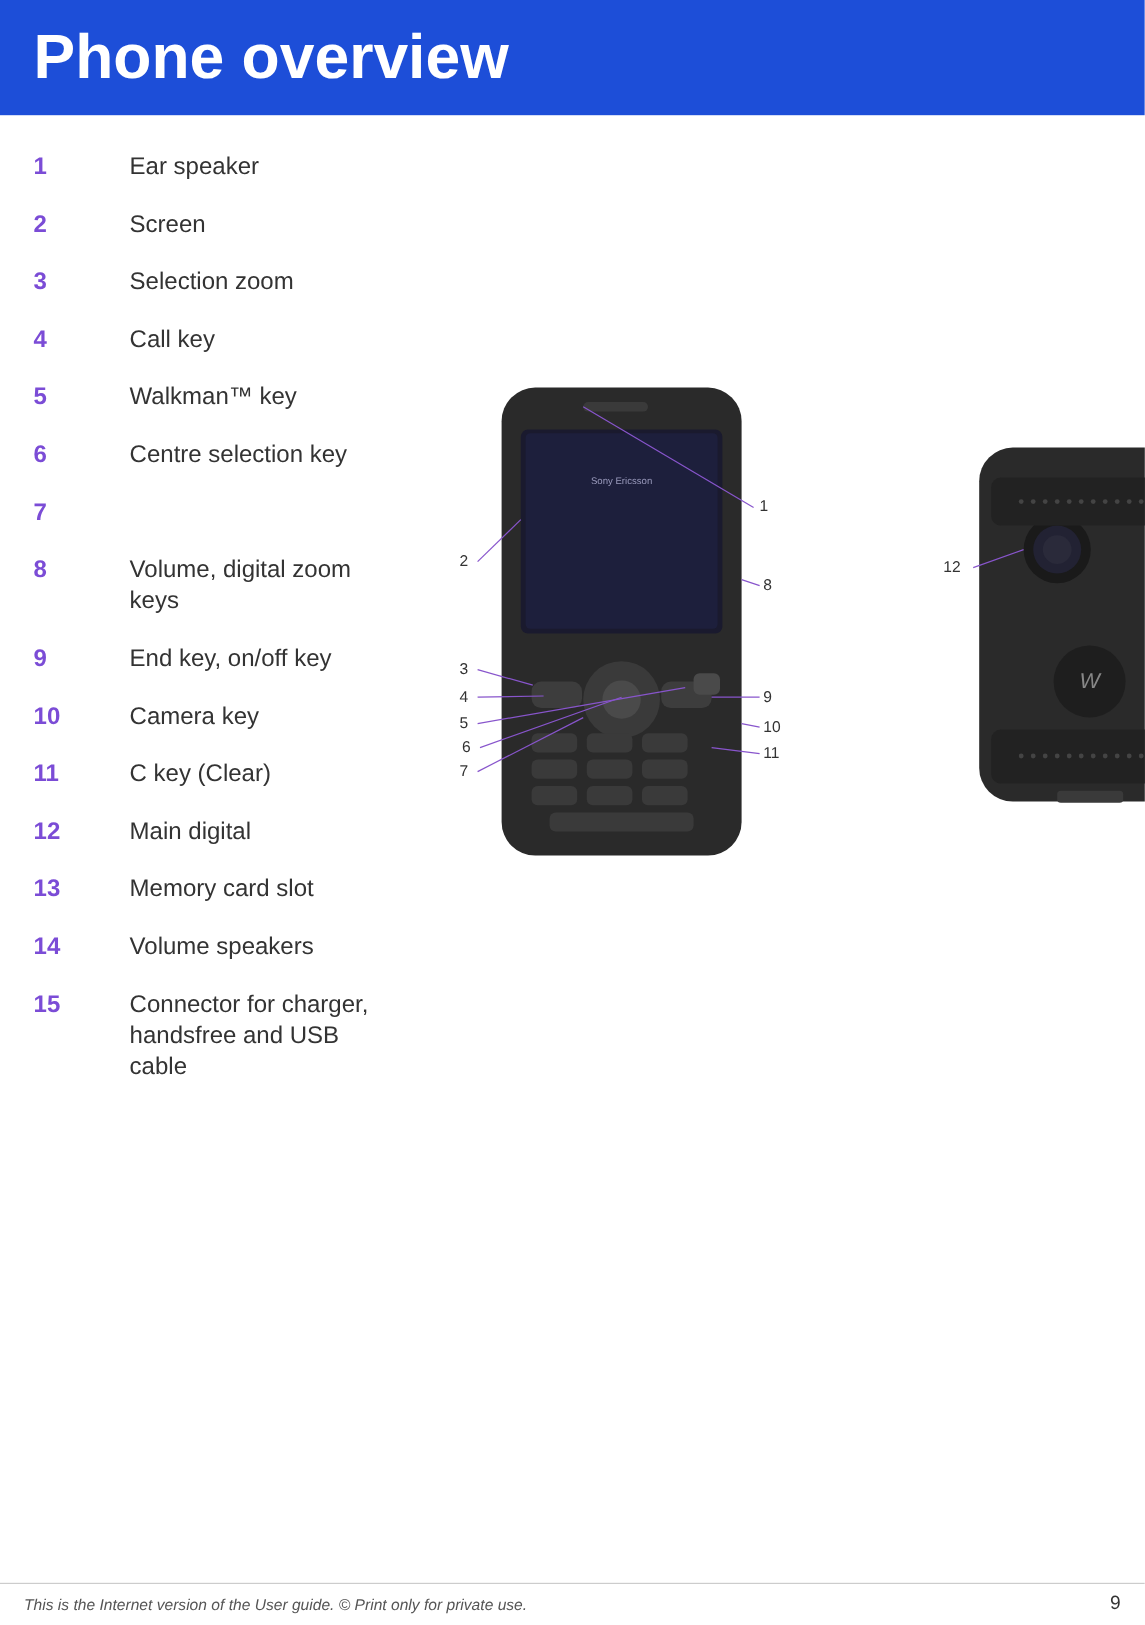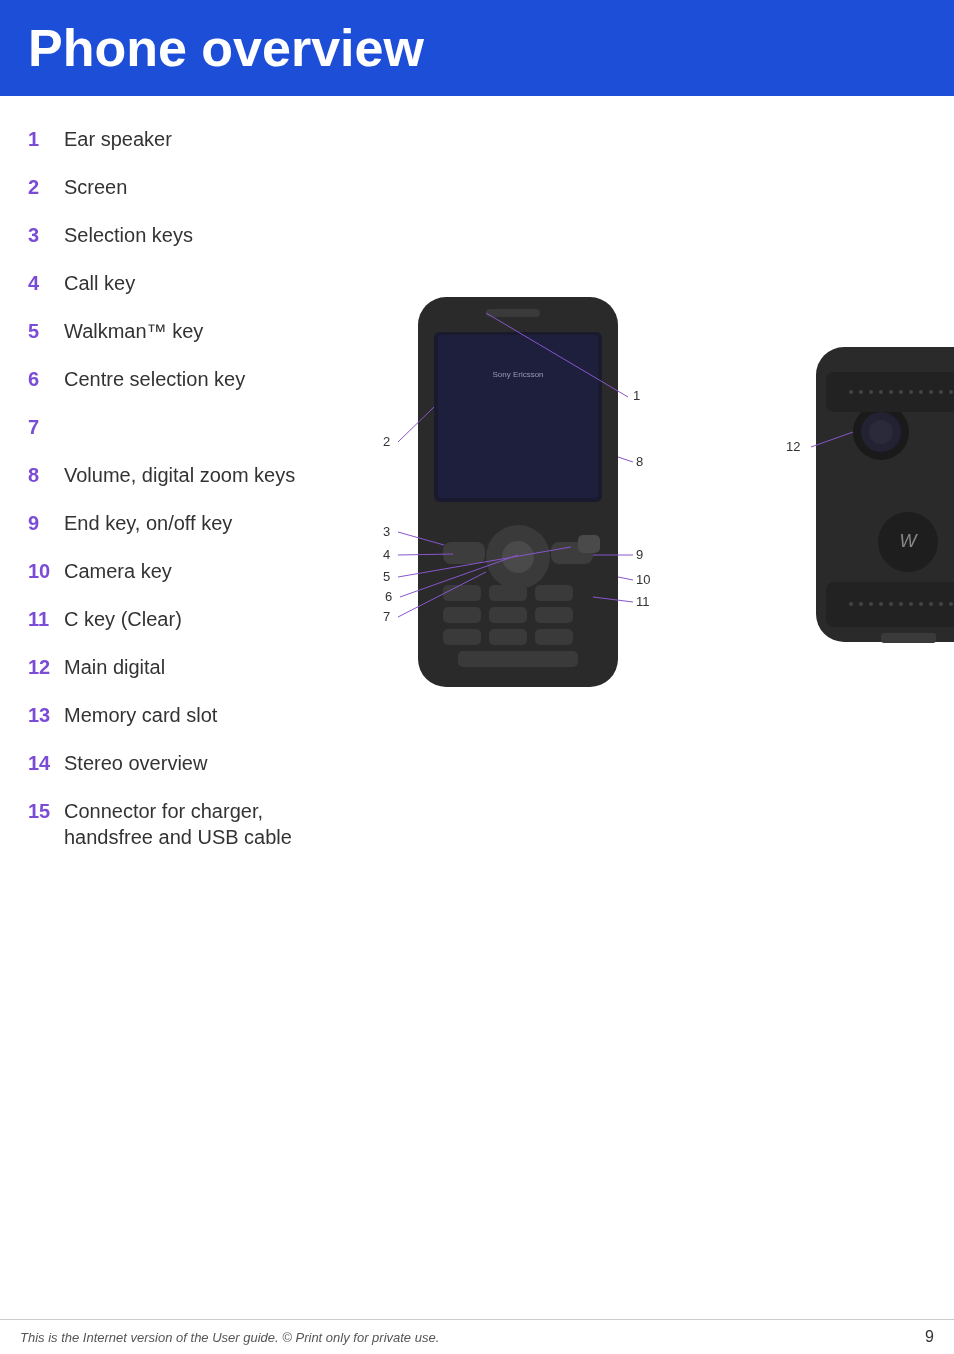--- a/index.html
+++ b/index.html
@@ -52,20 +52,21 @@
       color: #7b4cd6;
       font-size: 20px;
       font-weight: bold;
       min-width: 36px;
       flex-shrink: 0;
     }
 
     .item-label {
       color: #333;
       font-size: 20px;
+      margin-left: 44px;
     }
 
     .images-column {
       flex: 1;
       display: flex;
       align-items: center;
       gap: 18px;
       padding-top: 5px;
     }
 
@@ -116,21 +117,21 @@
   <li>
         <span class="item-num">1</span>
         <span class="item-label">Ear speaker</span>
       </li>
       <li>
         <span class="item-num">2</span>
         <span class="item-label">Screen</span>
       </li>
       <li>
         <span class="item-num">3</span>
-        <span class="item-label">Selection keys</span>
+        <span class="item-label">Selection zoom</span>
       </li>
       <li>
         <span class="item-num">4</span>
         <span class="item-label">Call key</span>
       </li>
       <li>
         <span class="item-num">5</span>
         <span class="item-label">Walkman™ key</span>
       </li>
       <li>
@@ -159,21 +160,21 @@
       <li>
         <span class="item-num">12</span>
         <span class="item-label">Main digital</span>
       </li>
       <li>
         <span class="item-num">13</span>
         <span class="item-label">Memory card slot</span>
       </li>
       <li>
         <span class="item-num">14</span>
-        <span class="item-label">Stereo overview</span>
+        <span class="item-label">Volume speakers</span>
       </li>
       <li>
         <span class="item-num">15</span>
         <span class="item-label">Connector for charger, handsfree and USB cable</span>
       </li>
     </ul>
 
   <div class="images-column">
 
     <svg class="phone-front" viewBox="0 0 370 420" xmlns="http://www.w3.org/2000/svg">

